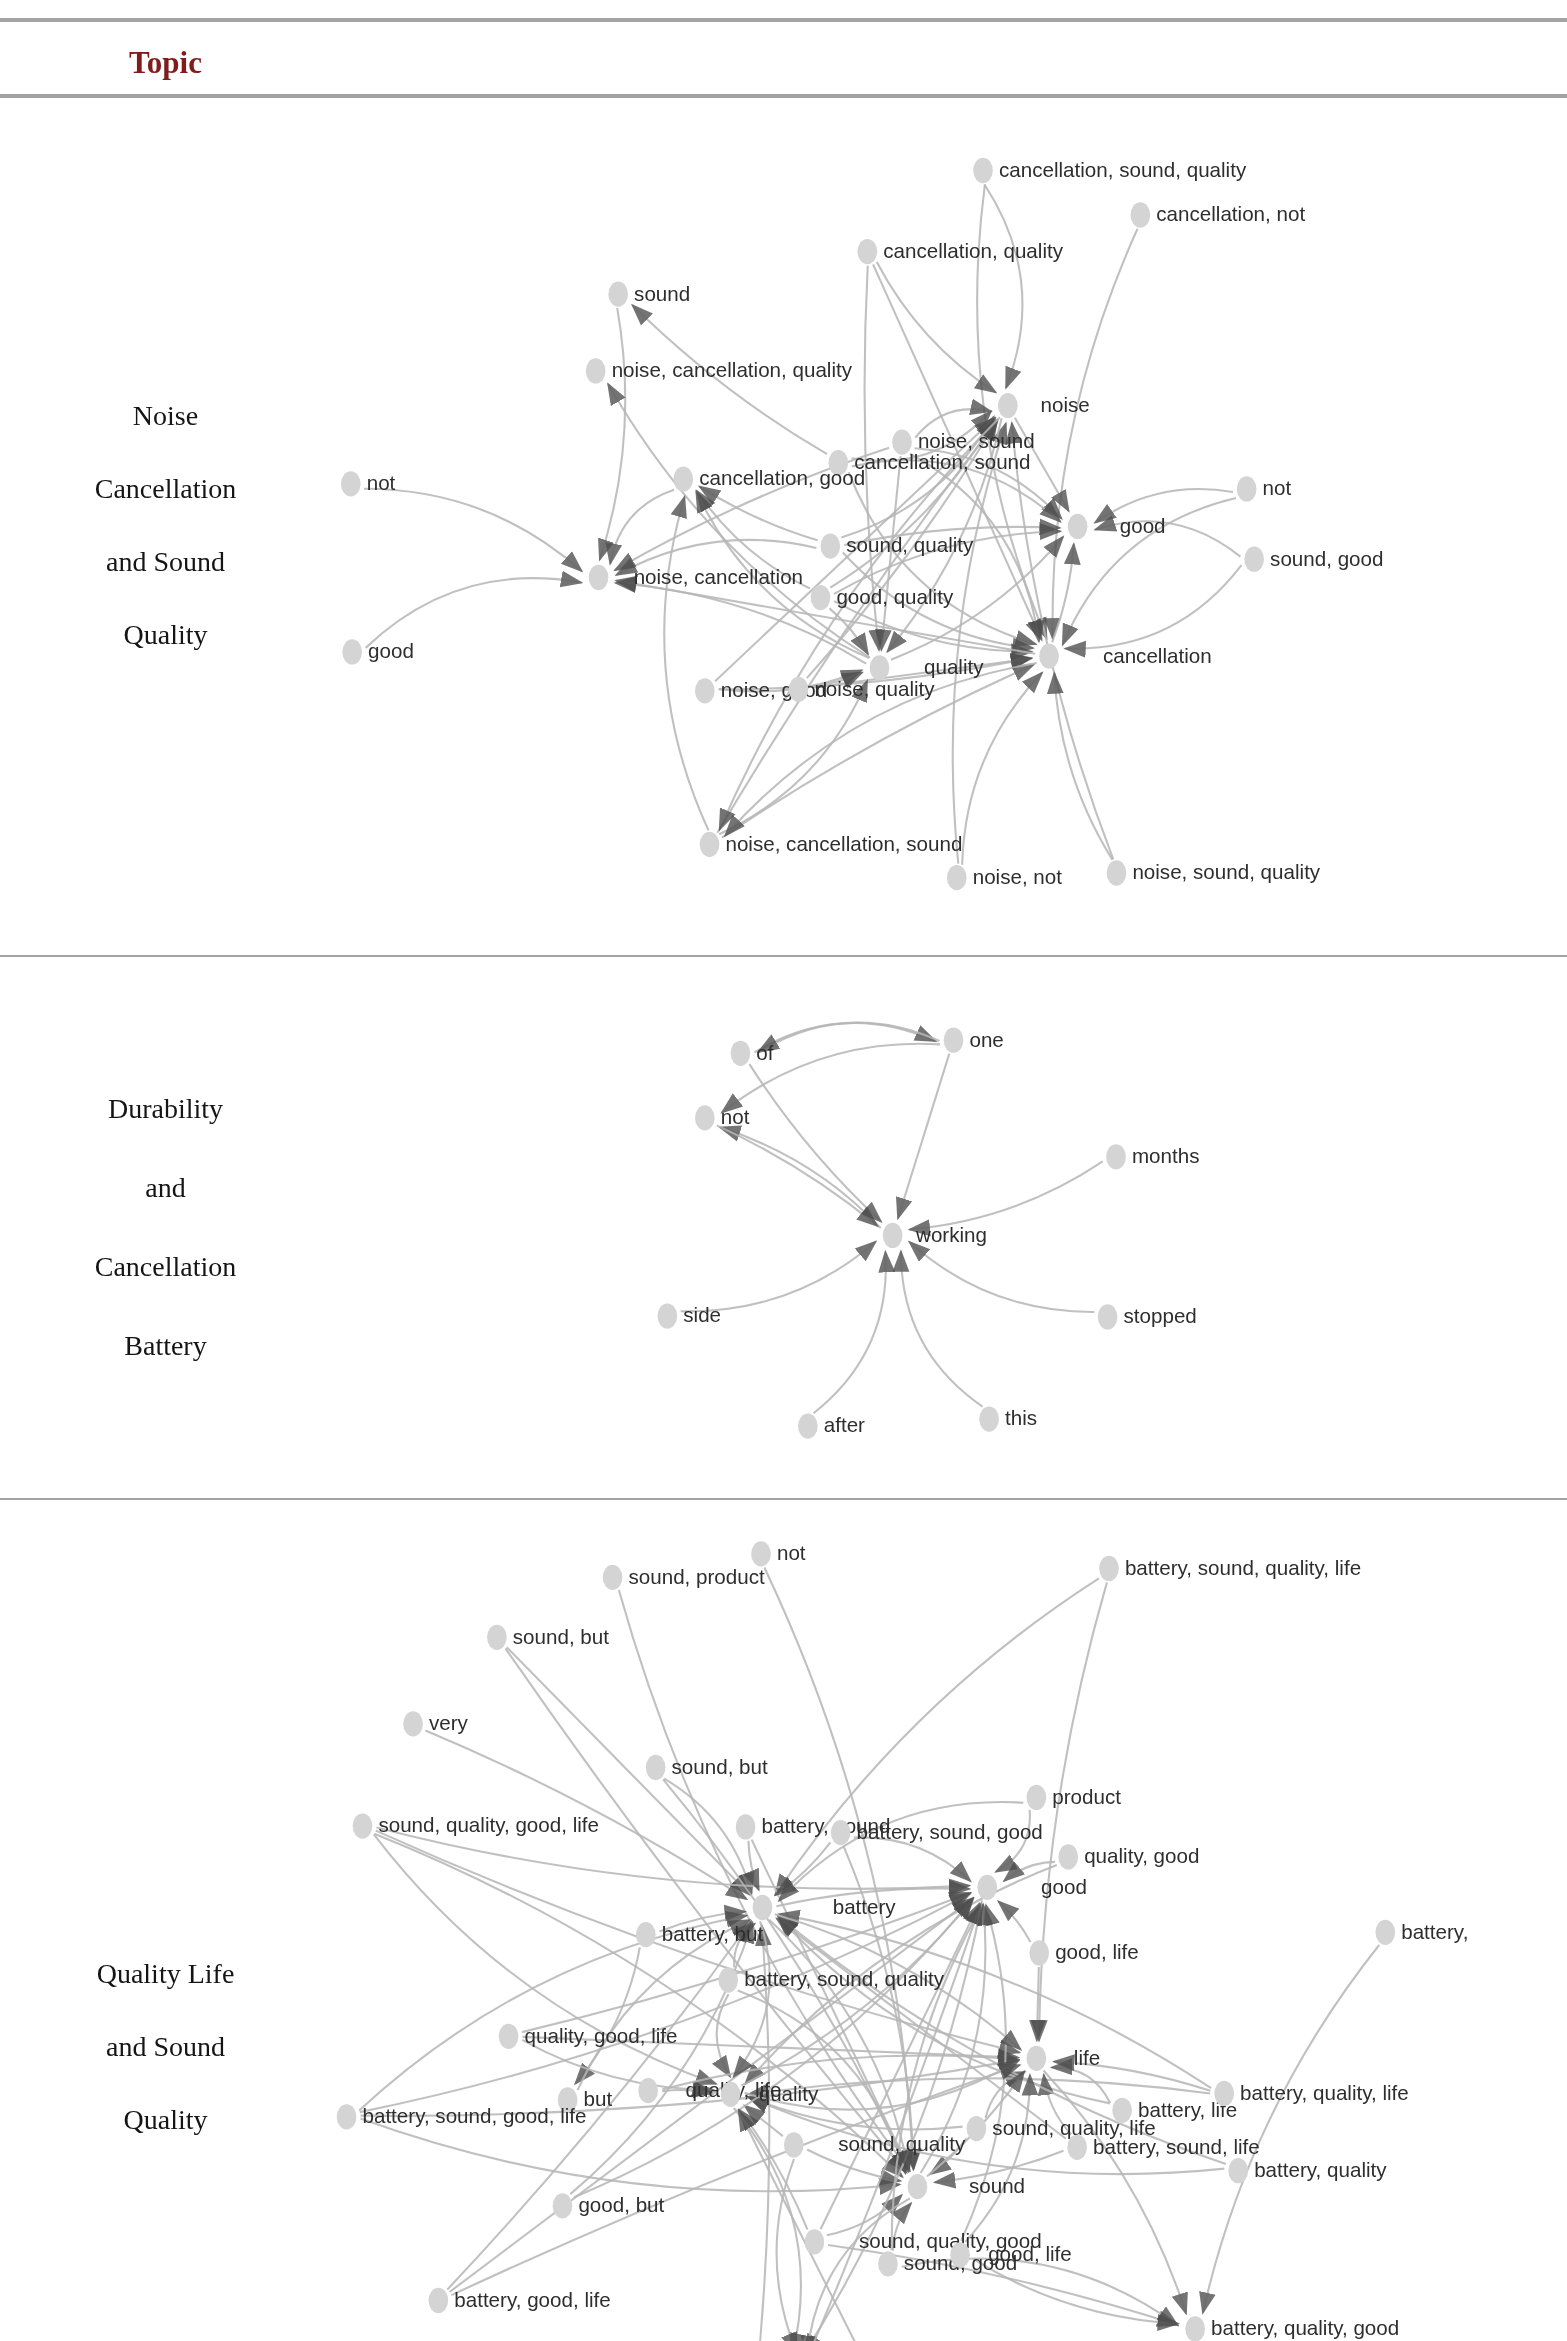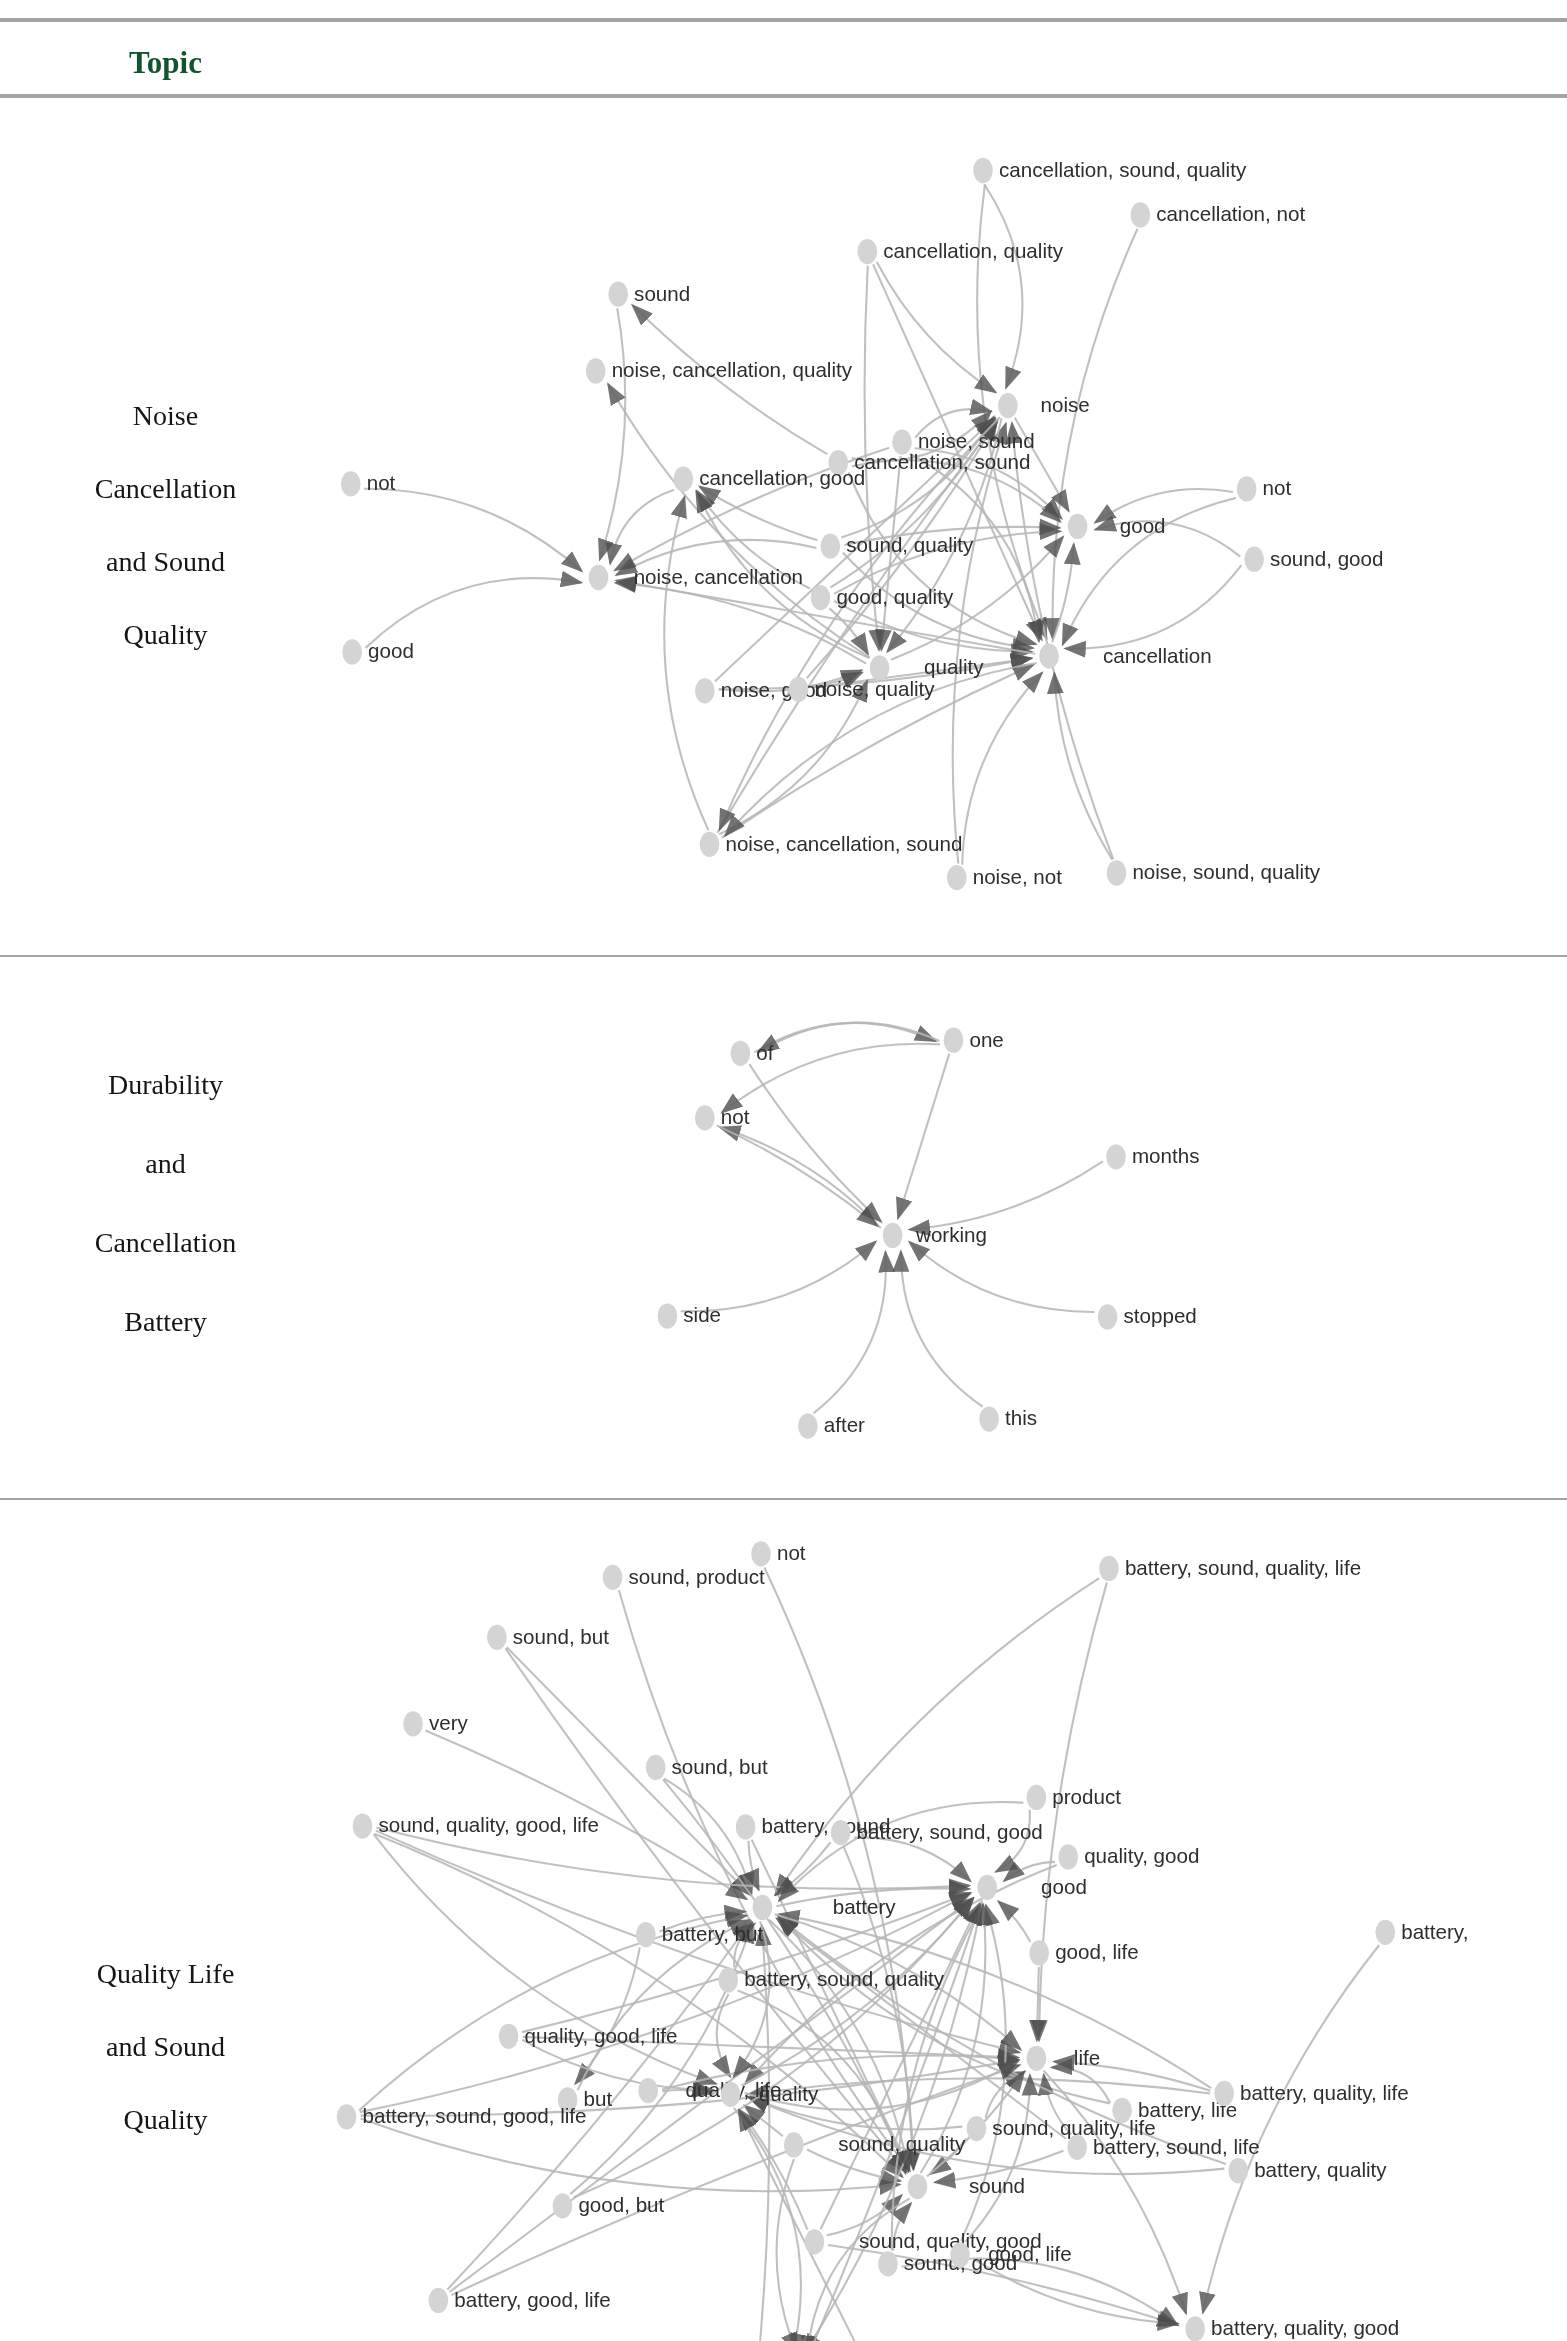--- a/index.html
+++ b/index.html
@@ -4,28 +4,28 @@
 <style>
   html,body{margin:0;padding:0;background:#fff;}
   .page{position:relative;width:1567px;height:2618px;background:#ffffff;overflow:hidden;
         font-family:"Liberation Serif", serif;}
   .rule{position:absolute;left:0;width:1567px;background:#a3a3a3;}
   #rule-top{top:18px;height:4.2px;}
   #rule-header{top:94px;height:4.2px;}
   #rule-row1{top:955px;height:2.3px;}
   #rule-row2{top:1498px;height:2.3px;}
   .colhead{position:absolute;top:43px;height:39px;display:flex;align-items:center;justify-content:center;
-           font-size:31px;font-weight:bold;color:#14532d;}
+           font-size:31px;font-weight:bold;color:#7f1d1d;}
   #head-topic{left:0;width:331px;}
   #head-vis{left:328px;width:1185px;}
   .topic-cell{position:absolute;left:0;width:331px;display:flex;flex-direction:column;
               align-items:center;justify-content:center;font-size:28px;color:#151515;}
   .topic-cell .tline{line-height:73px;white-space:nowrap;}
   #topic-cell-0{top:99px;height:852px;}
-  #topic-cell-1{top:934px;height:537px;gap:6px;}
+  #topic-cell-1{top:958px;height:537px;gap:6px;}
   #topic-cell-2{top:1502px;height:1088px;}
   #networks-canvas{position:absolute;left:0;top:0;}
   .node-label{font-family:"Liberation Sans", sans-serif;font-size:44px;fill:#2e2e2e;}
 </style>
 </head>
 <body>
 
 <div class="page">
 
   <div class="rule" id="rule-top"></div>

